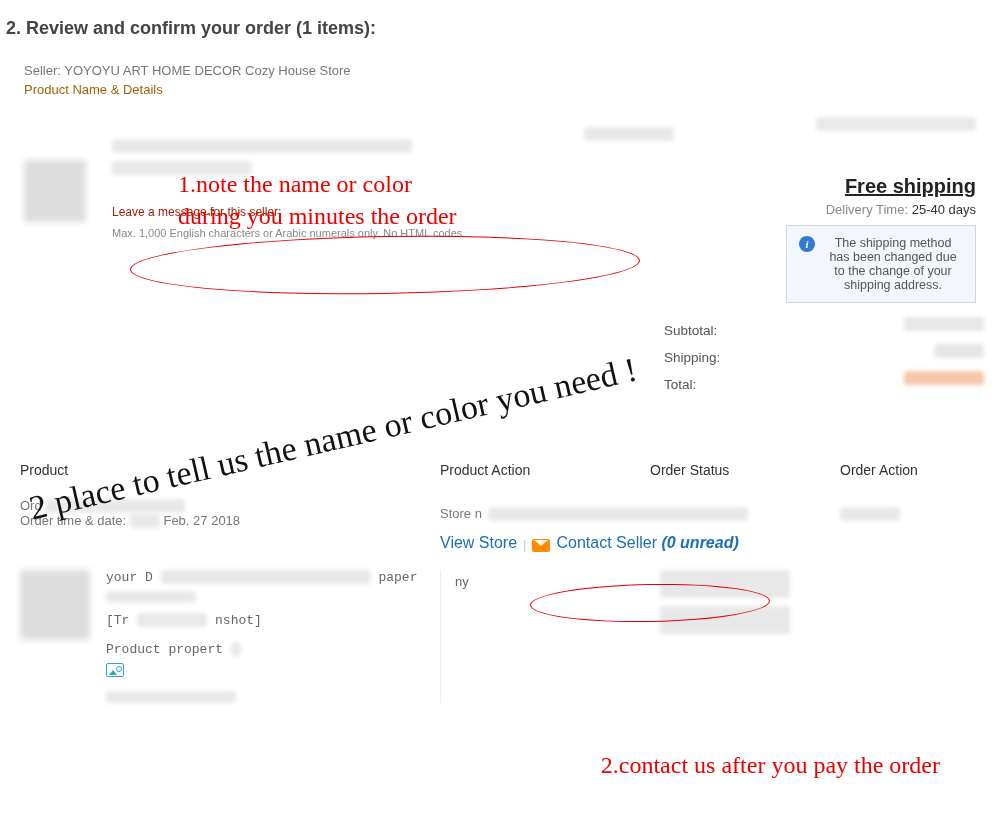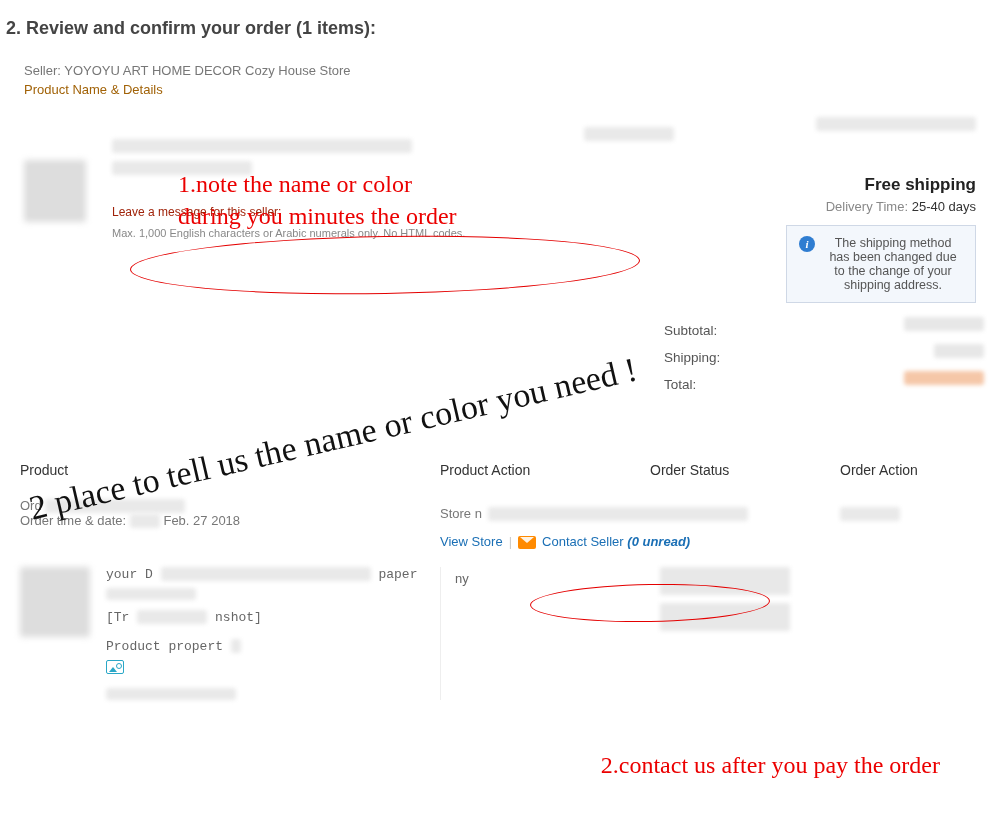--- a/index.html
+++ b/index.html
@@ -45,21 +45,21 @@
     position: absolute;
     right: 0; top: 0;
     width: 230px;
     text-align: right;
   }
   .mid-col {
     position: absolute;
     left: 560px; top: 10px;
     width: 120px;
   }
-  .free-ship { font-size: 17px; font-weight: bold; color: #222; margin-top: 44px;}
+  .free-ship { font-size: 20px; font-weight: bold; color: #222; margin-top: 44px; text-decoration: underline;}
   .deliv-time { font-size: 13px; color: #888; margin-top: 4px; }
 
   .msg-label { font-size: 12px; color: #A0230A; margin-top: 30px; margin-bottom: 4px; }
   .msg-input {
     border: 1px solid #b7b7b7;
     width: 420px;
     padding: 8px 10px;
     color: #888;
     font-size: 12.5px;
     outline: 1px solid #c8001f22;
@@ -107,21 +107,21 @@
   .og-head > div:nth-child(1){ width: 420px; }
   .og-head > div:nth-child(2){ width: 210px; }
   .og-head > div:nth-child(3){ width: 190px; }
   .og-head > div:nth-child(4){ flex:1; }
 
   .og-row1 { display:flex; font-size: 13px; color:#777; padding: 4px 0; align-items:center;}
   .og-row1 > div:nth-child(1){ width:420px; }
   .og-row1 > div:nth-child(2){ width:400px; display:flex; align-items:flex-end; gap:6px; }
   .og-row1 > div:nth-child(3){ flex:1; }
 
-  .link { color:#1a6fb5; font-size:13px; }
+  .link { color:#1a6fb5; font-size:16px; }
   .mail-icon {
     display:inline-flex; width:18px; height:13px;
     background:#ff8a00; border-radius:2px;
     position:relative; align-items:center; justify-content:center;
   }
   .mail-icon::after{
     content:""; position:absolute; top:1px; left:2px;
     border:7px solid transparent; border-top:6px solid #fff3e2;
   }
 

